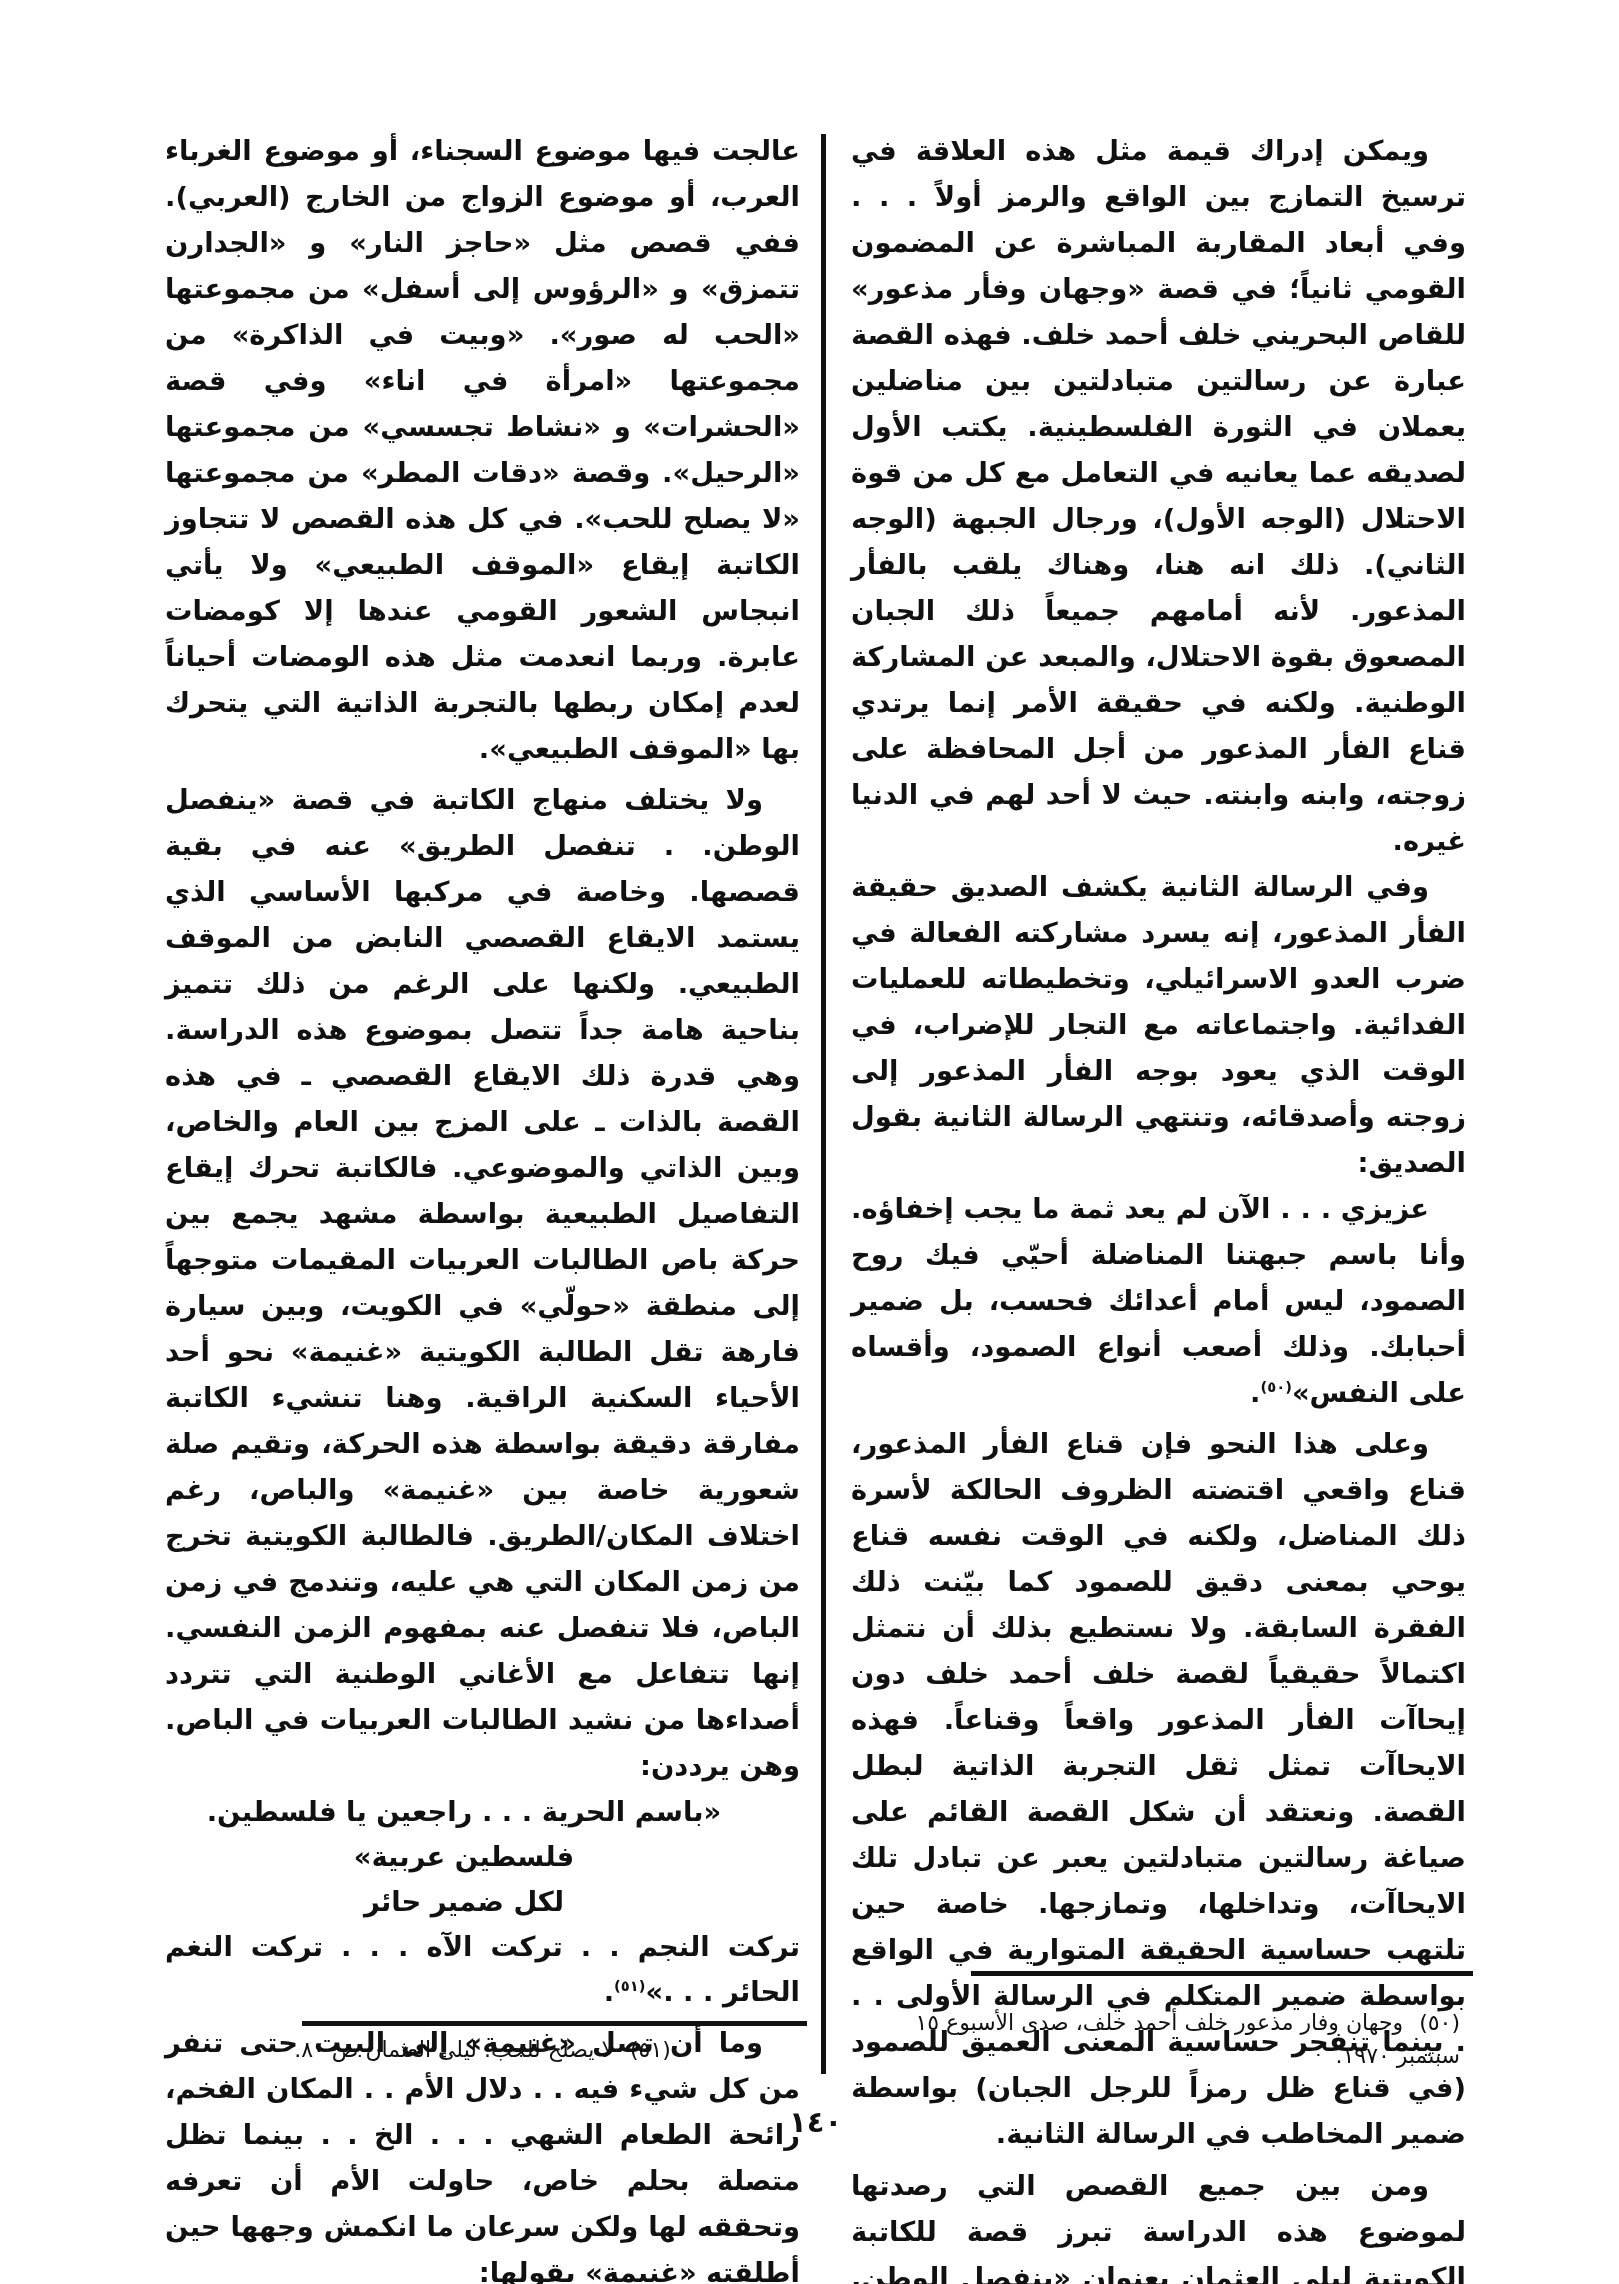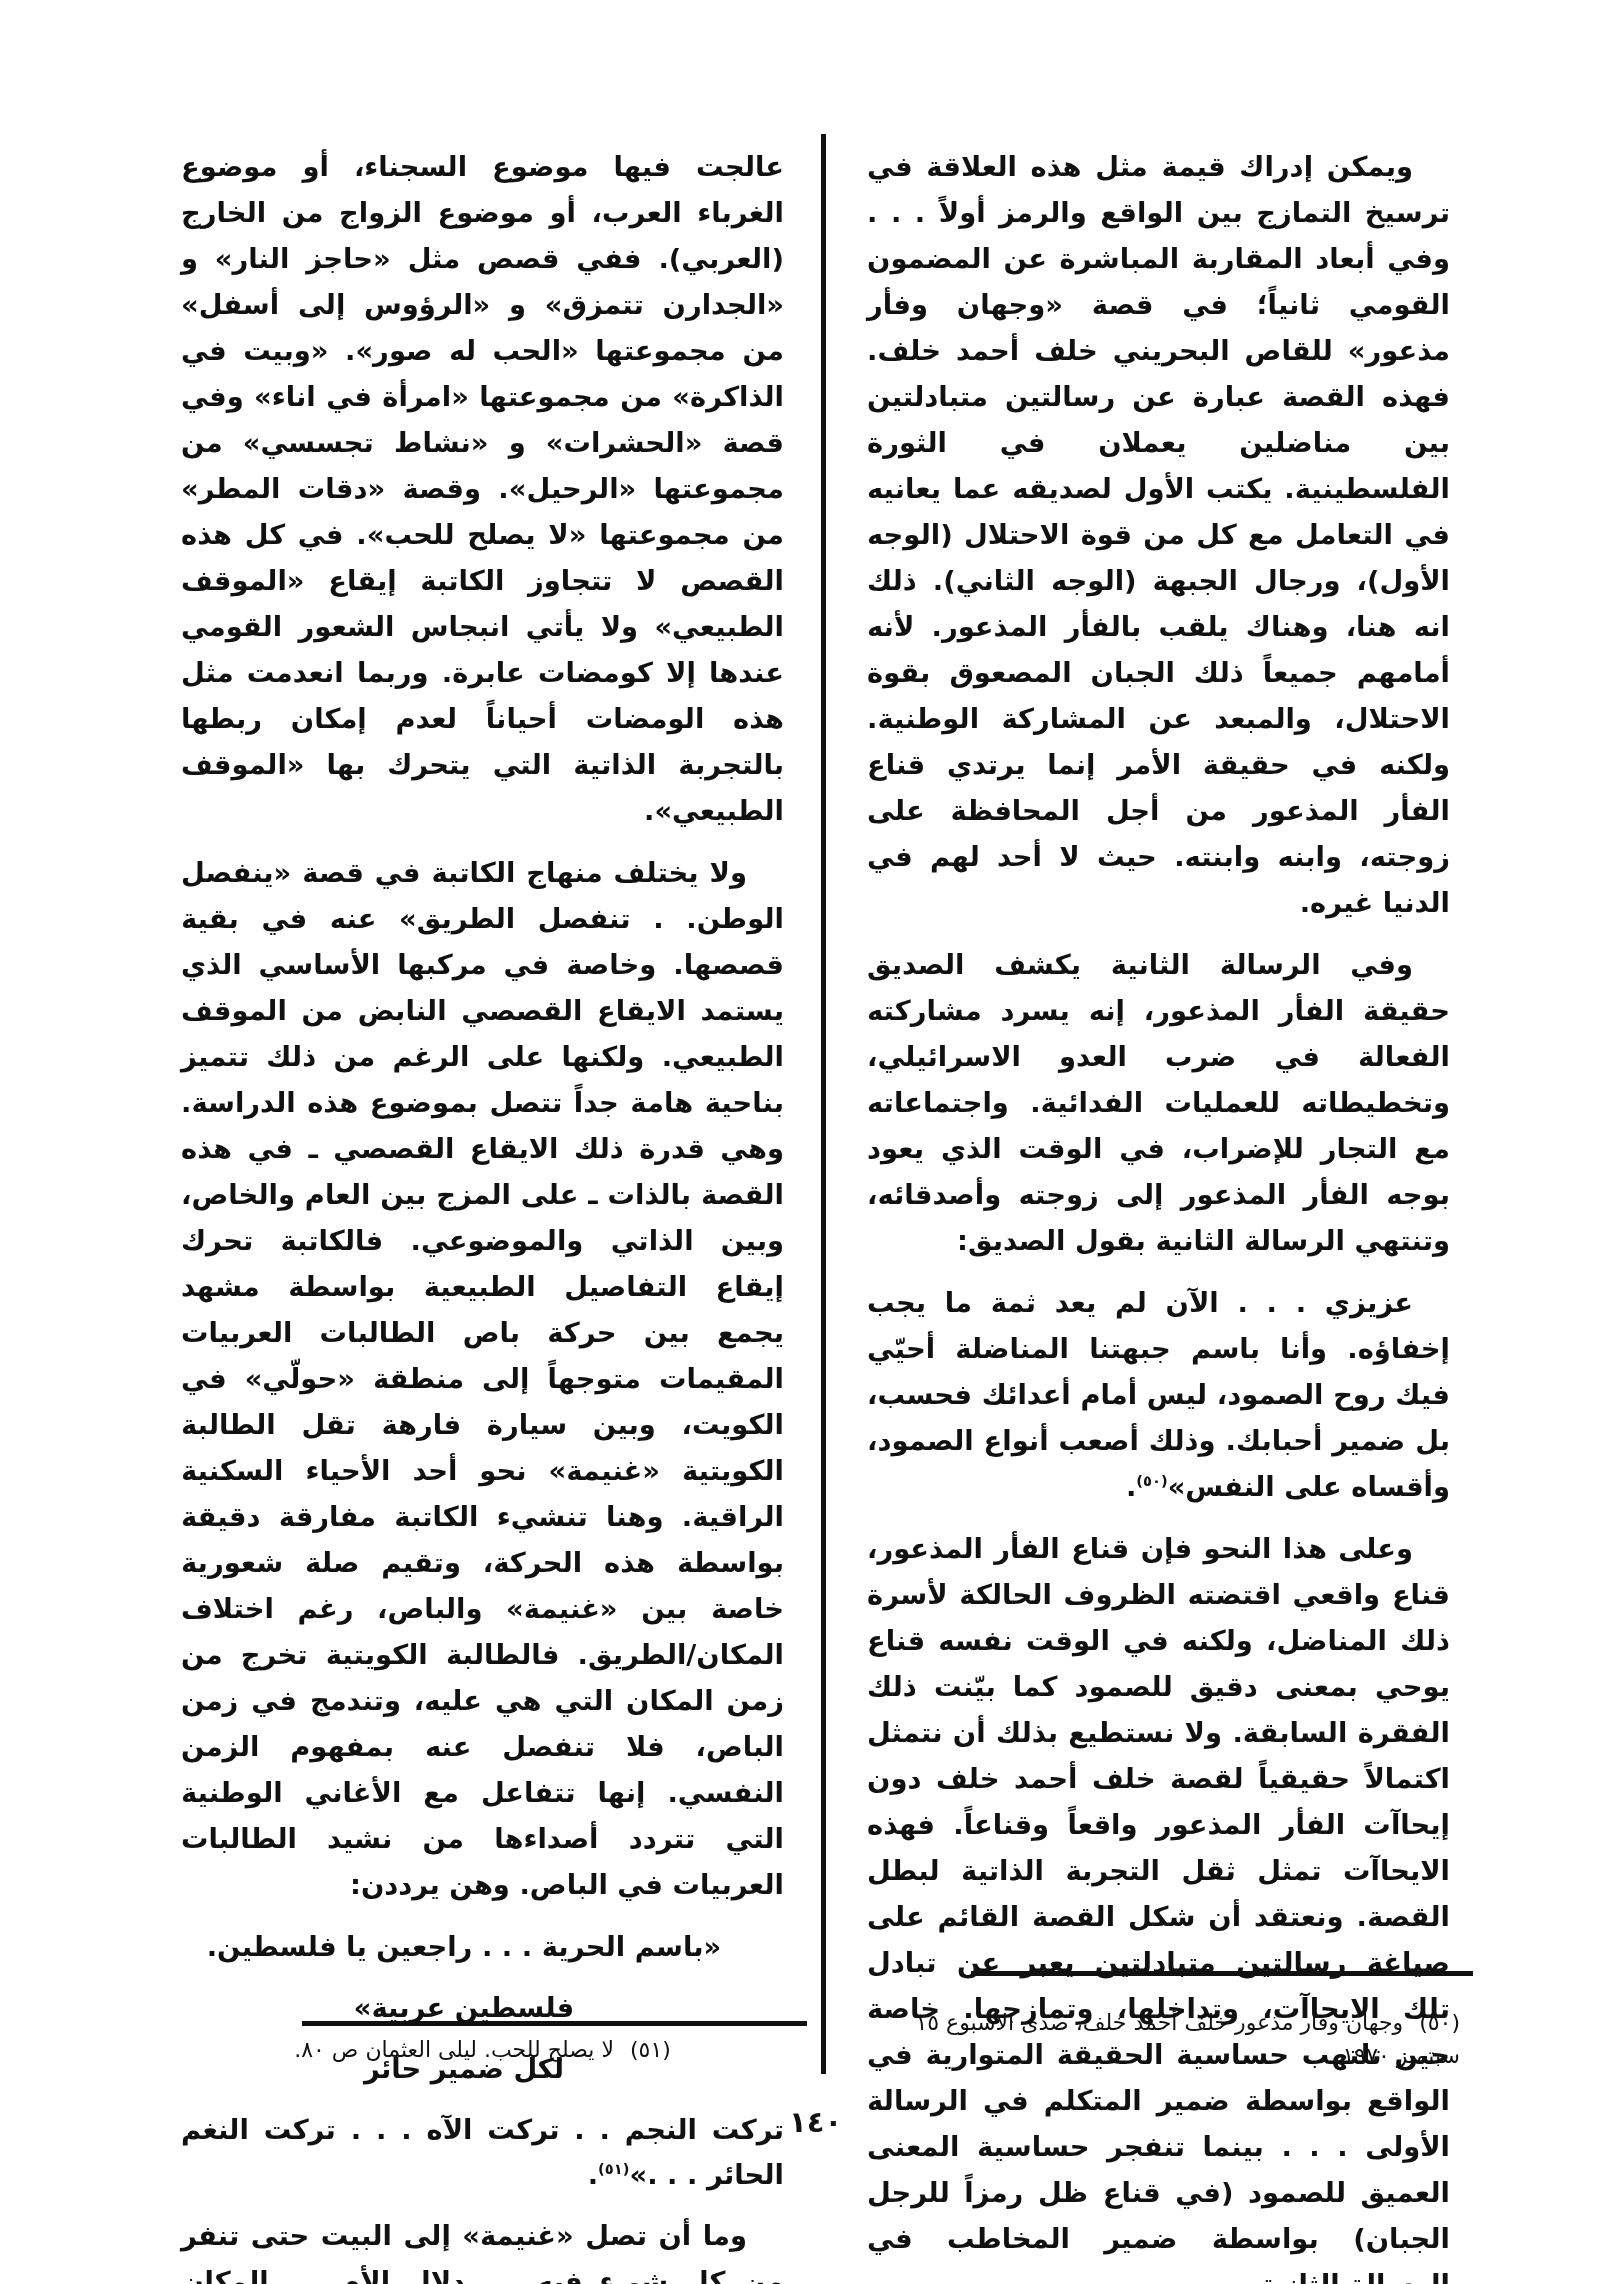--- a/index.html
+++ b/index.html
@@ -8,21 +8,21 @@
     font-family: "DejaVu Sans", "Liberation Sans", sans-serif;
     color: #111111;
   }
   .page { position: absolute; left: 0; top: 0; width: 1620px; height: 2284px; }
   .col {
     position: absolute; top: 128px; direction: rtl; text-align: justify;
     font-size: 27.4px; line-height: 46px; font-weight: bold;
   }
   .col-right { left: 851px; width: 615px; }
   .col-left  { left: 165px;  width: 635px; }
-  .col p { margin: 16px; text-indent: 0; }
+  .col p { margin: 0; text-indent: 0; }
   .col p.indent { text-indent: 37px; }
   .col p.spaced { margin-top: 5.4px; }
   .verse { margin: 0; padding-right: 37px; line-height: 45px; text-align: center; }
   .verse.last { padding-right: 0; text-align: justify; }
   .sup { font-size: 14.7px; vertical-align: super; line-height: 0; }
   .divider {
     position: absolute; left: 821px; top: 134px; width: 5.4px; height: 1940px;
     background: #111111;
   }
   .fn-rule { position: absolute; height: 4.7px; background: #111111; }

